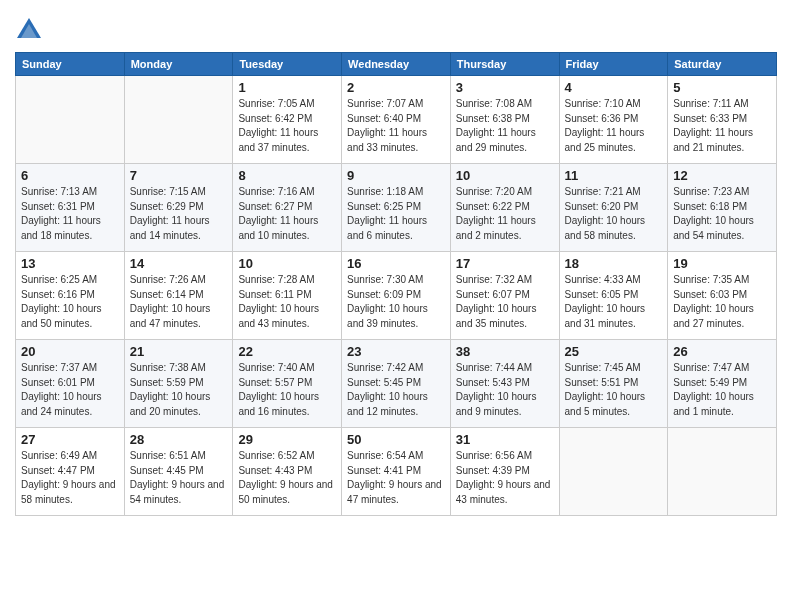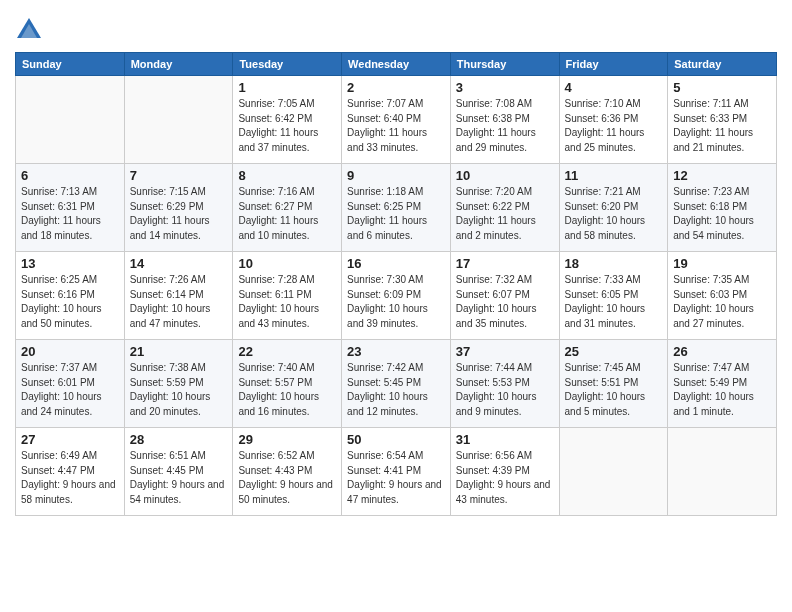--- a/index.html
+++ b/index.html
@@ -243,21 +243,21 @@
 Daylight: 10 hours and 39 minutes.</div>
           </td>
           <td>
             <span class="day-num">17</span>
             <div class="day-info">Sunrise: 7:32 AM
 Sunset: 6:07 PM
 Daylight: 10 hours and 35 minutes.</div>
           </td>
           <td>
             <span class="day-num">18</span>
-            <div class="day-info">Sunrise: 7:33 AM
+            <div class="day-info">Sunrise: 4:33 AM
 Sunset: 6:05 PM
 Daylight: 10 hours and 31 minutes.</div>
           </td>
           <td>
             <span class="day-num">19</span>
             <div class="day-info">Sunrise: 7:35 AM
 Sunset: 6:03 PM
 Daylight: 10 hours and 27 minutes.</div>
           </td>
         </tr>
@@ -280,23 +280,23 @@
 Sunset: 5:57 PM
 Daylight: 10 hours and 16 minutes.</div>
           </td>
           <td>
             <span class="day-num">23</span>
             <div class="day-info">Sunrise: 7:42 AM
 Sunset: 5:45 PM
 Daylight: 10 hours and 12 minutes.</div>
           </td>
           <td>
-            <span class="day-num">37</span>
+            <span class="day-num">38</span>
             <div class="day-info">Sunrise: 7:44 AM
-Sunset: 5:53 PM
+Sunset: 5:43 PM
 Daylight: 10 hours and 9 minutes.</div>
           </td>
           <td>
             <span class="day-num">25</span>
             <div class="day-info">Sunrise: 7:45 AM
 Sunset: 5:51 PM
 Daylight: 10 hours and 5 minutes.</div>
           </td>
           <td>
             <span class="day-num">26</span>

